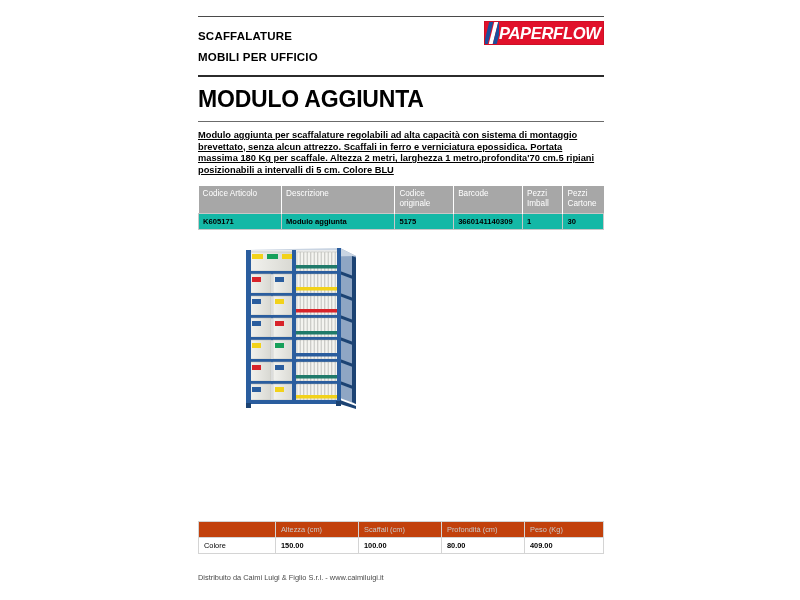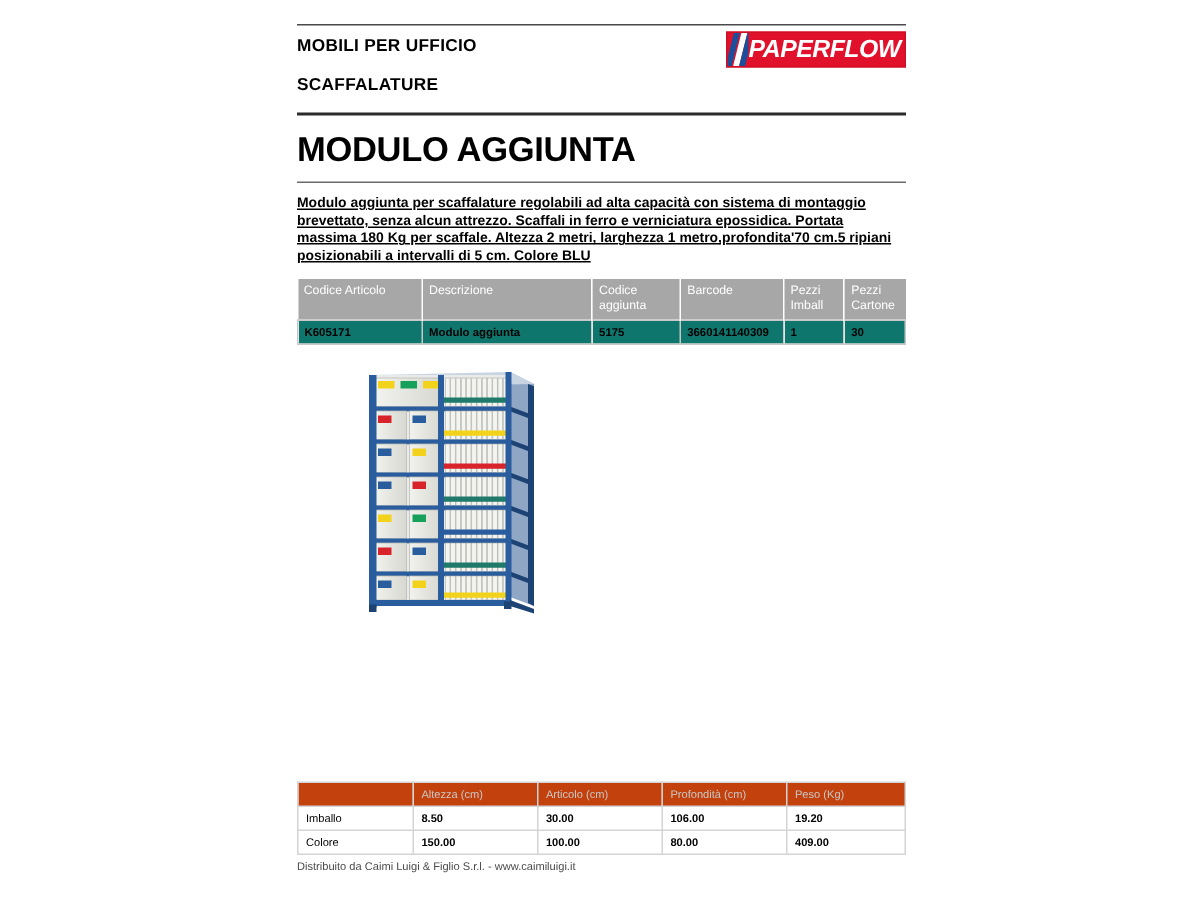--- a/index.html
+++ b/index.html
@@ -138,21 +138,21 @@
     line-height: 9.6px;
     border-right: 1px solid #ffffff;
   }
   .main-table th:last-child { border-right: none; }
   .main-table td {
     font-size: 7.6px;
     font-weight: bold;
     color: #000;
     padding: 3px 4px;
     border: 1px solid #c8c8c8;
-    background: #0f766e;
+    background: #14b8a6;
     vertical-align: middle;
     line-height: 9px;
     white-space: nowrap;
     overflow: hidden;
   }
 
   
   .product-area {
     width: 100%;
     height: 300px;
@@ -214,23 +214,23 @@
 </style>
 </head>
 <body>
 
 <div class="page">
   <div class="content">
 
     <div class="header-block">
       <div class="rule-thin"></div>
 
+      <div class="kicker second">SCAFFALATURE</div>
+
       <div class="kicker">MOBILI PER UFFICIO</div>
-
-      <div class="kicker second">SCAFFALATURE</div>
 
       <div class="logo">
         <span class="logo-stripes">
           <span class="s1"></span>
             <span class="s2"></span>
             <span class="s3"></span>
         </span>
         <span class="logo-word">PAPERFLOW</span>
       </div>
 
@@ -249,21 +249,21 @@
           <col style="width:28%">
           <col style="width:14.5%">
         <col style="width:17%">
           <col style="width:10%">
           <col style="width:10%">
       </colgroup>
       <thead>
         <tr>
           <th>Codice Articolo</th>
           <th>Descrizione</th>
-          <th>Codice aggiunta</th>
+          <th>Codice originale</th>
           <th>Barcode</th>
           <th>Pezzi Imball</th>
           <th>Pezzi Cartone</th>
         </tr>
       </thead>
       <tbody>
         <tr>
           <td>K605171</td>
           <td>Modulo aggiunta</td>
           <td>5175</td>
@@ -476,33 +476,26 @@
           <col style="width:19%">
             <col style="width:20.5%">
             <col style="width:20.5%">
           <col style="width:20.5%">
             <col style="width:19.5%">
         </colgroup>
         <thead>
           <tr>
             <th></th>
             <th>Altezza (cm)</th>
-            <th>Articolo (cm)</th>
+            <th>Scaffali (cm)</th>
             <th>Profondità (cm)</th>
             <th>Peso (Kg)</th>
           </tr>
         </thead>
         <tbody>
-          <tr>
-            <td class="rowhead">Imballo</td>
-            <td class="val">8.50</td>
-            <td class="val">30.00</td>
-            <td class="val">106.00</td>
-            <td class="val">19.20</td>
-          </tr>
           <tr>
             <td class="rowhead">Colore</td>
             <td class="val">150.00</td>
             <td class="val">100.00</td>
             <td class="val">80.00</td>
             <td class="val">409.00</td>
           </tr>
         </tbody>
       </table>
     </div>

